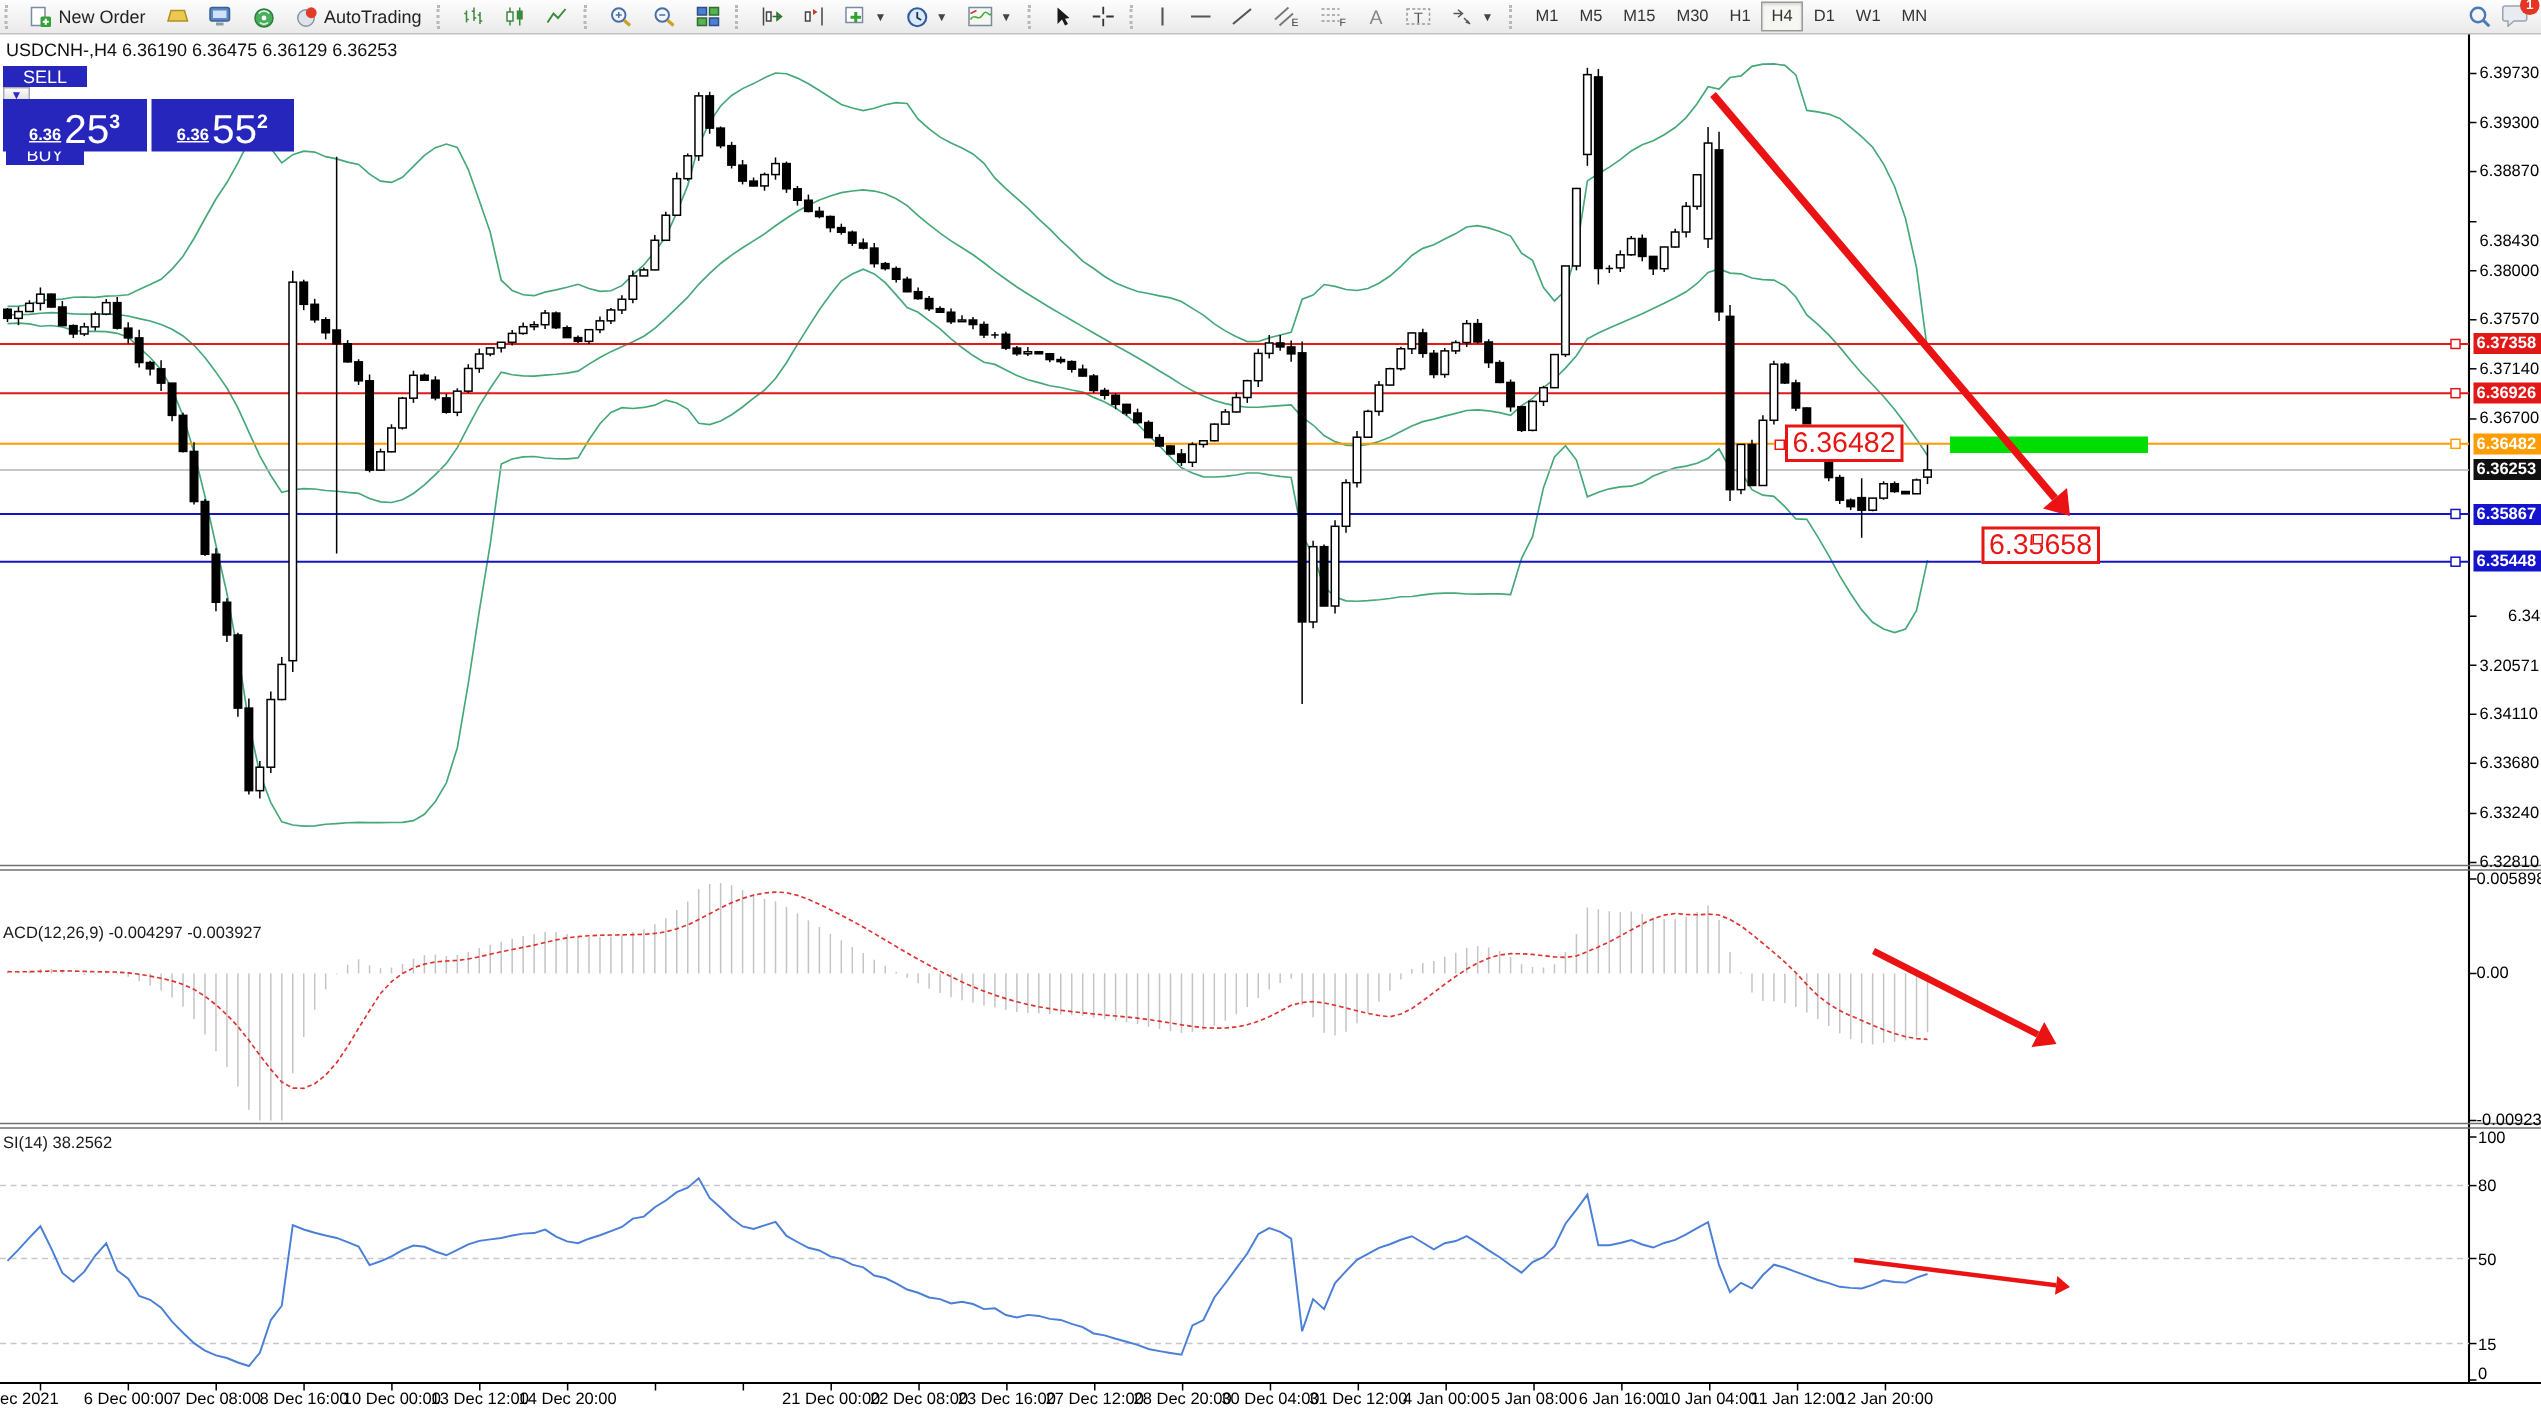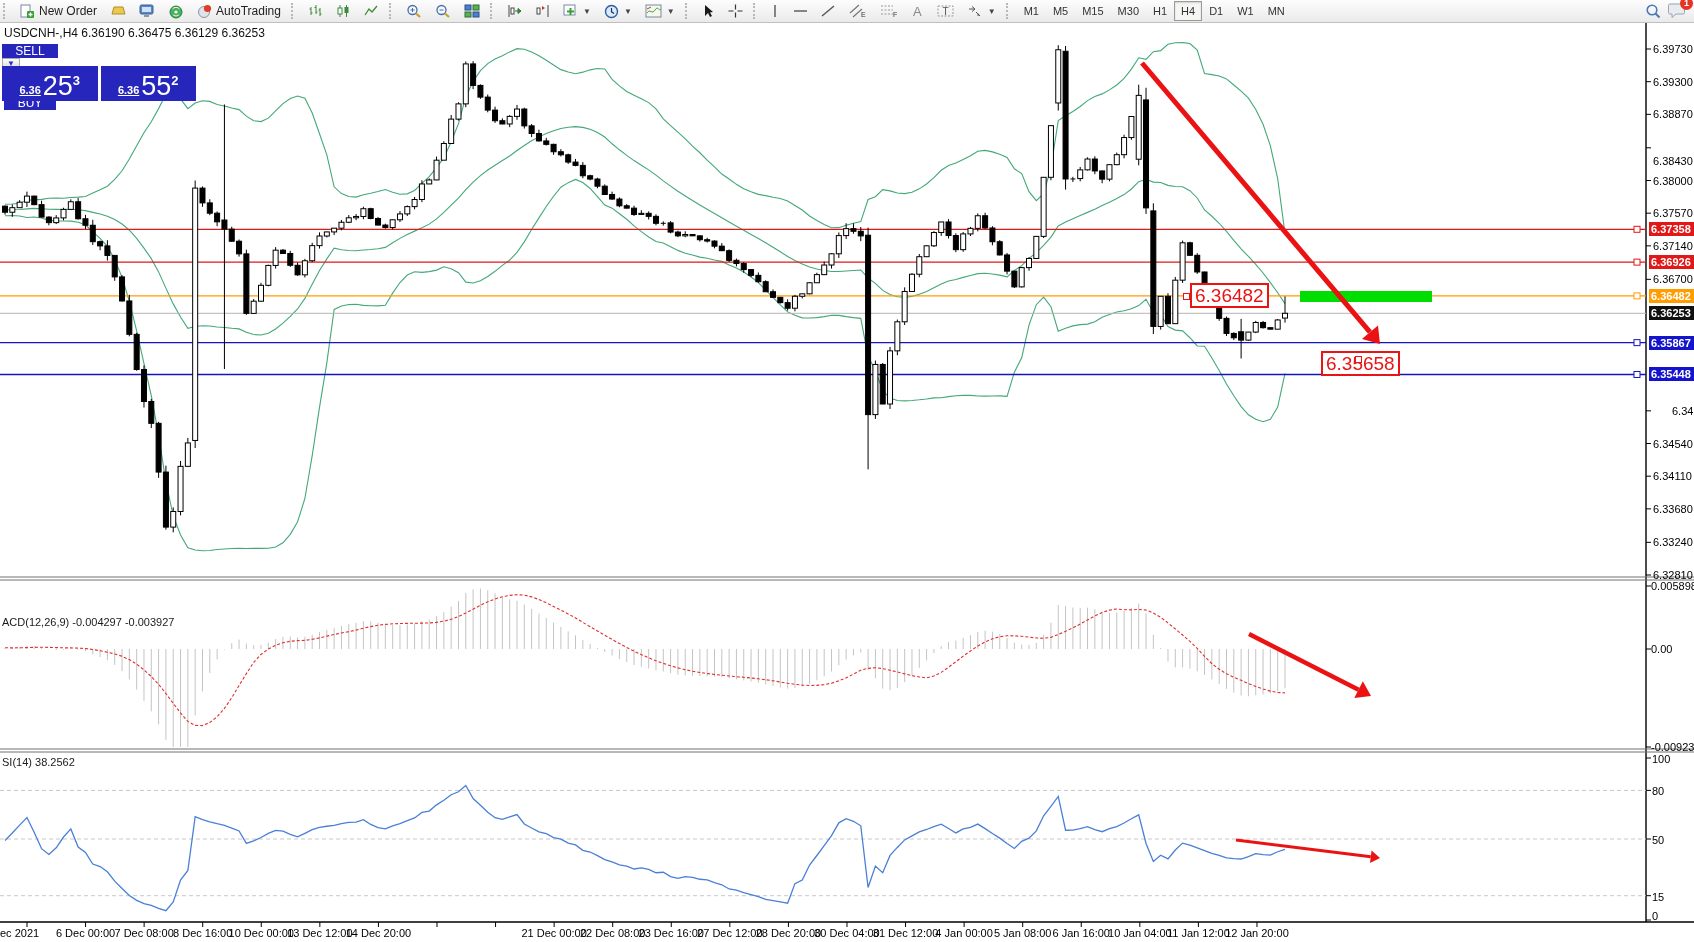--- a/index.html
+++ b/index.html
@@ -913,21 +913,21 @@
   <div id="overlay">
       <div class="abs axlabel" style="left: 1653px; top: 43px;">6.39730</div>
       <div class="abs axlabel" style="left: 1653px; top: 75.685px;">6.39300</div>
       <div class="abs axlabel" style="left: 1653px; top: 108.37px;">6.38870</div>
       <div class="abs axlabel" style="left: 1653px; top: 155px;">6.38430</div>
       <div class="abs axlabel" style="left: 1653px; top: 174.5px;">6.38000</div>
       <div class="abs axlabel" style="left: 1653px; top: 207.185px;">6.37570</div>
       <div class="abs axlabel" style="left: 1653px; top: 239.87px;">6.37140</div>
       <div class="abs axlabel" style="left: 1653px; top: 273.315px;">6.36700</div>
       <div class="abs axlabel" style="left: 1653px; top: 404.815px; padding-left: 19px;">6.34970</div>
-      <div class="abs axlabel" style="left: 1653px; top: 437.5px;">6.34540</div>
+      <div class="abs axlabel" style="left: 1653px; top: 437.5px;">3.20571</div>
       <div class="abs axlabel" style="left: 1653px; top: 470.185px;">6.34110</div>
       <div class="abs axlabel" style="left: 1653px; top: 502.87px;">6.33680</div>
       <div class="abs axlabel" style="left: 1653px; top: 536.315px;">6.33240</div>
       <div class="abs axlabel" style="left: 1653px; top: 569px;">6.32810</div>
       <div class="abs badge" style="top: 222.3px; background: rgb(225, 24, 24);">6.37358</div>
       <div class="abs badge" style="top: 255.137px; background: rgb(225, 24, 24);">6.36926</div>
       <div class="abs badge" style="top: 288.886px; background: rgb(255, 156, 0);">6.36482</div>
       <div class="abs badge" style="top: 306.292px; background: rgb(16, 16, 16);">6.36253</div>
       <div class="abs badge" style="top: 335.633px; background: rgb(20, 20, 204);">6.35867</div>
       <div class="abs badge" style="top: 367.482px; background: rgb(20, 20, 204);">6.35448</div>

